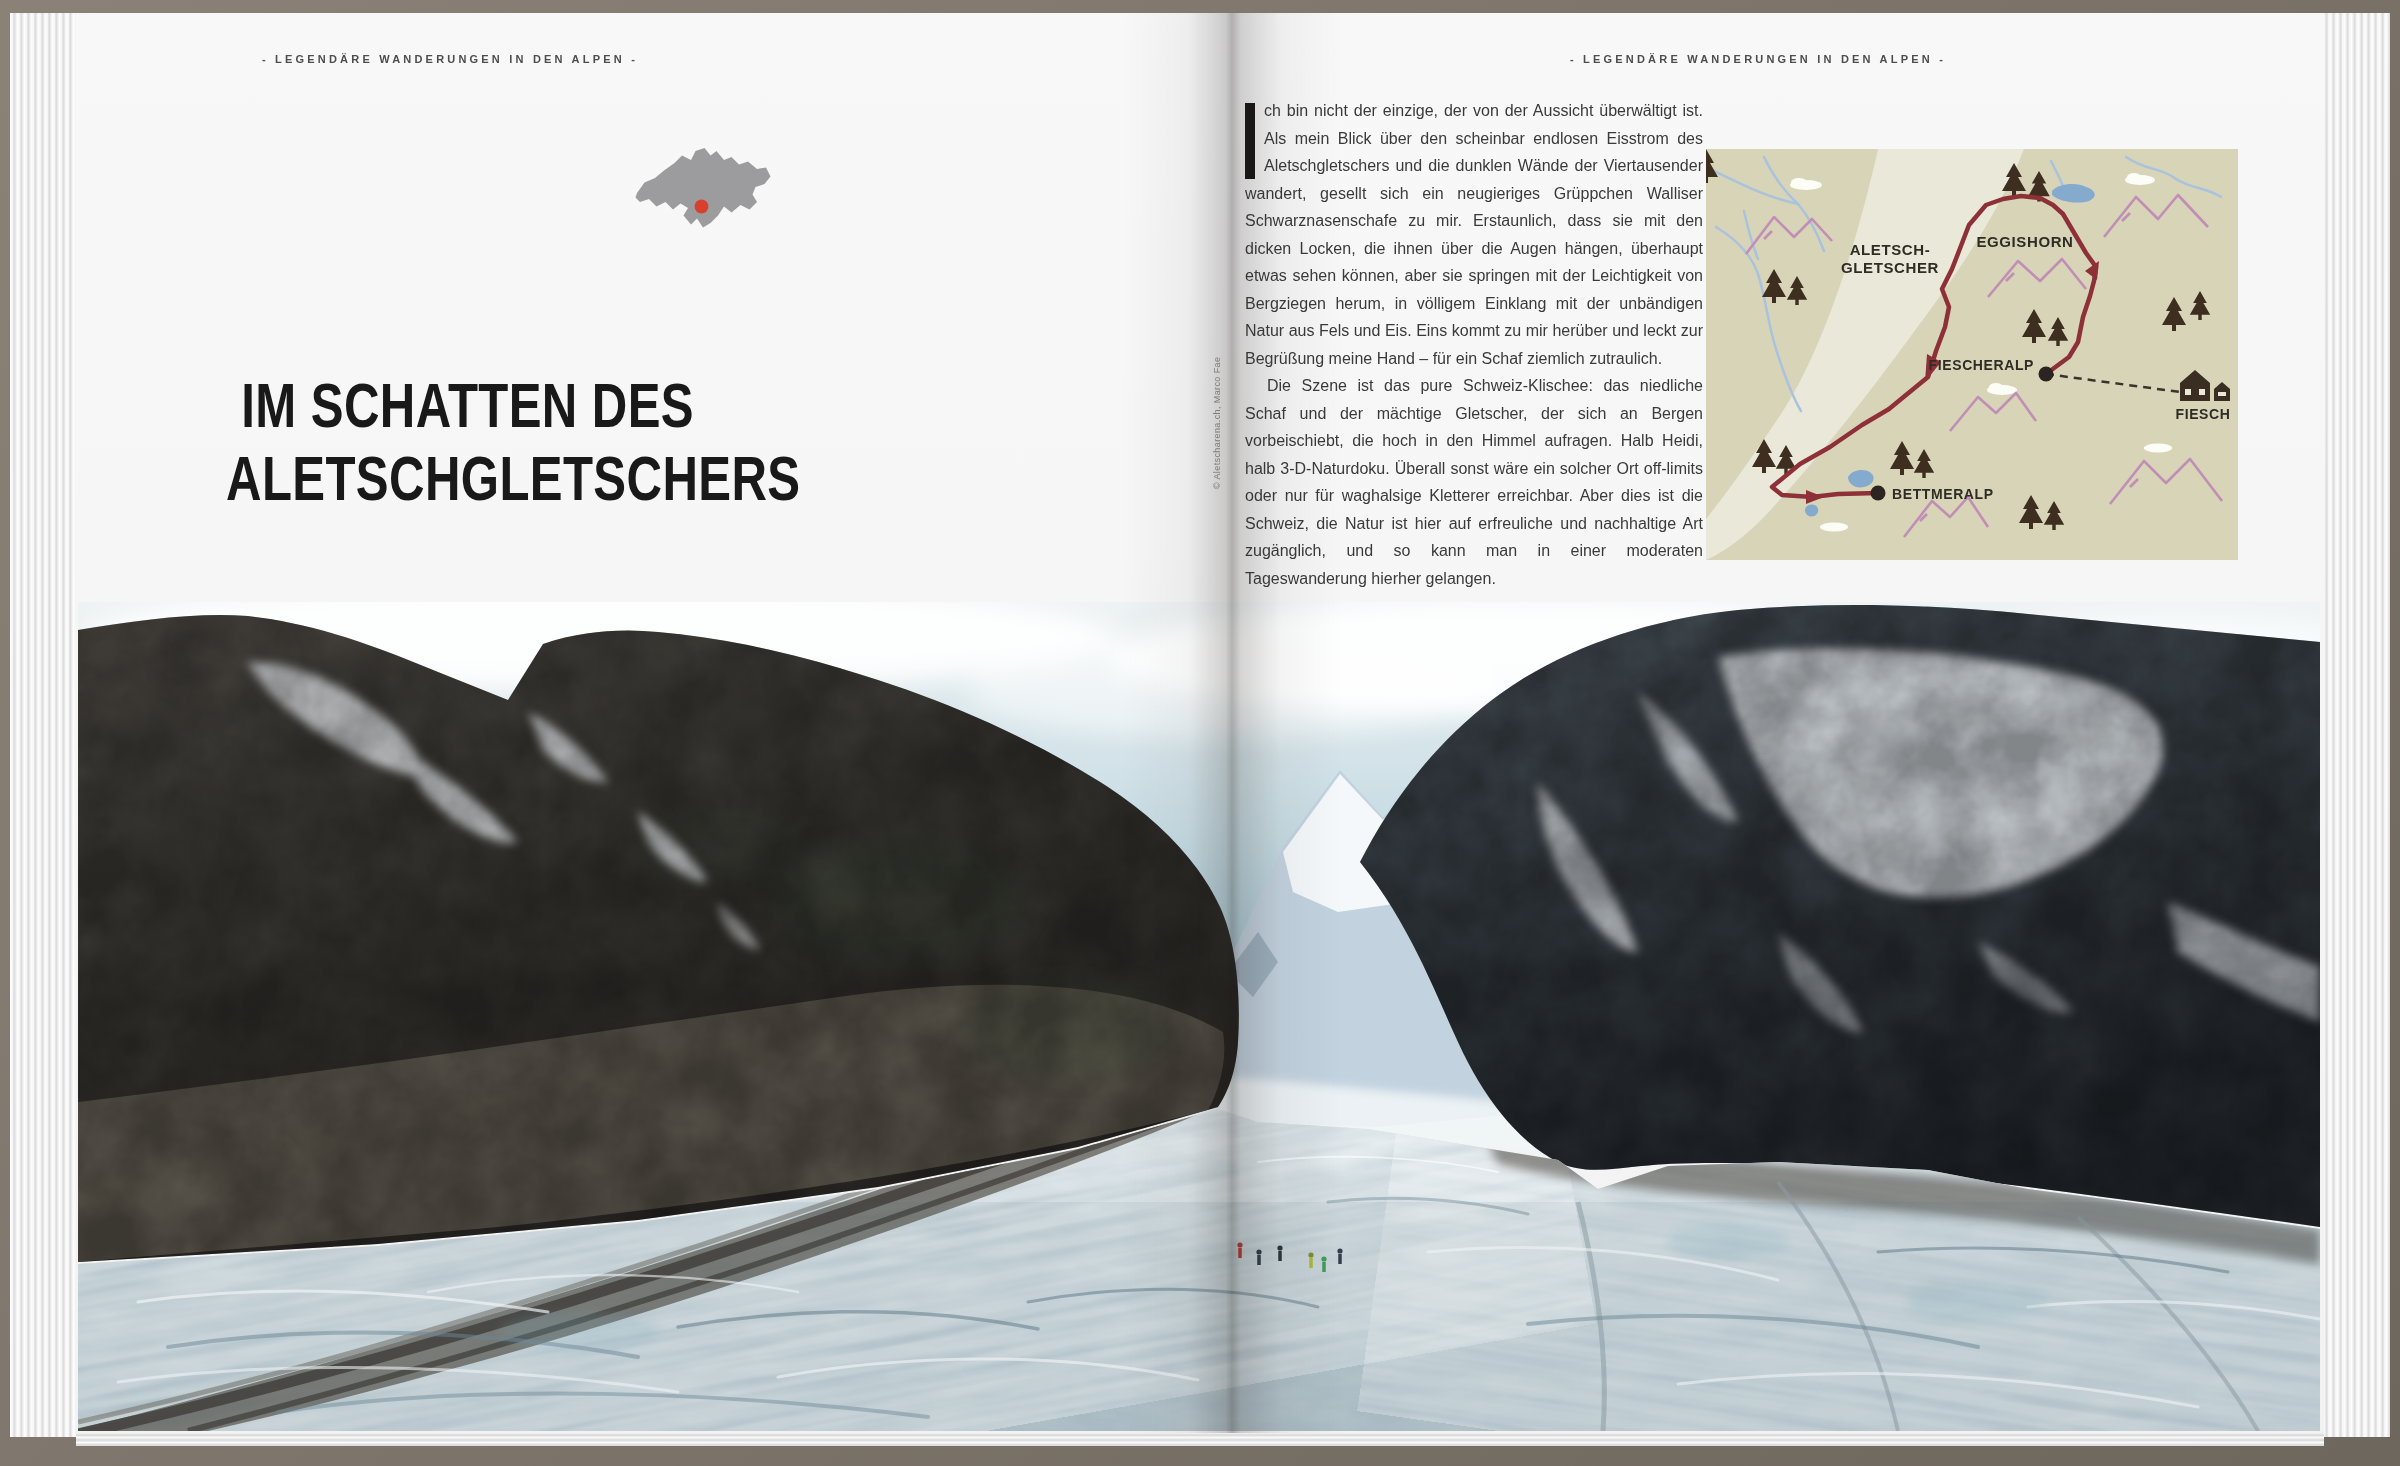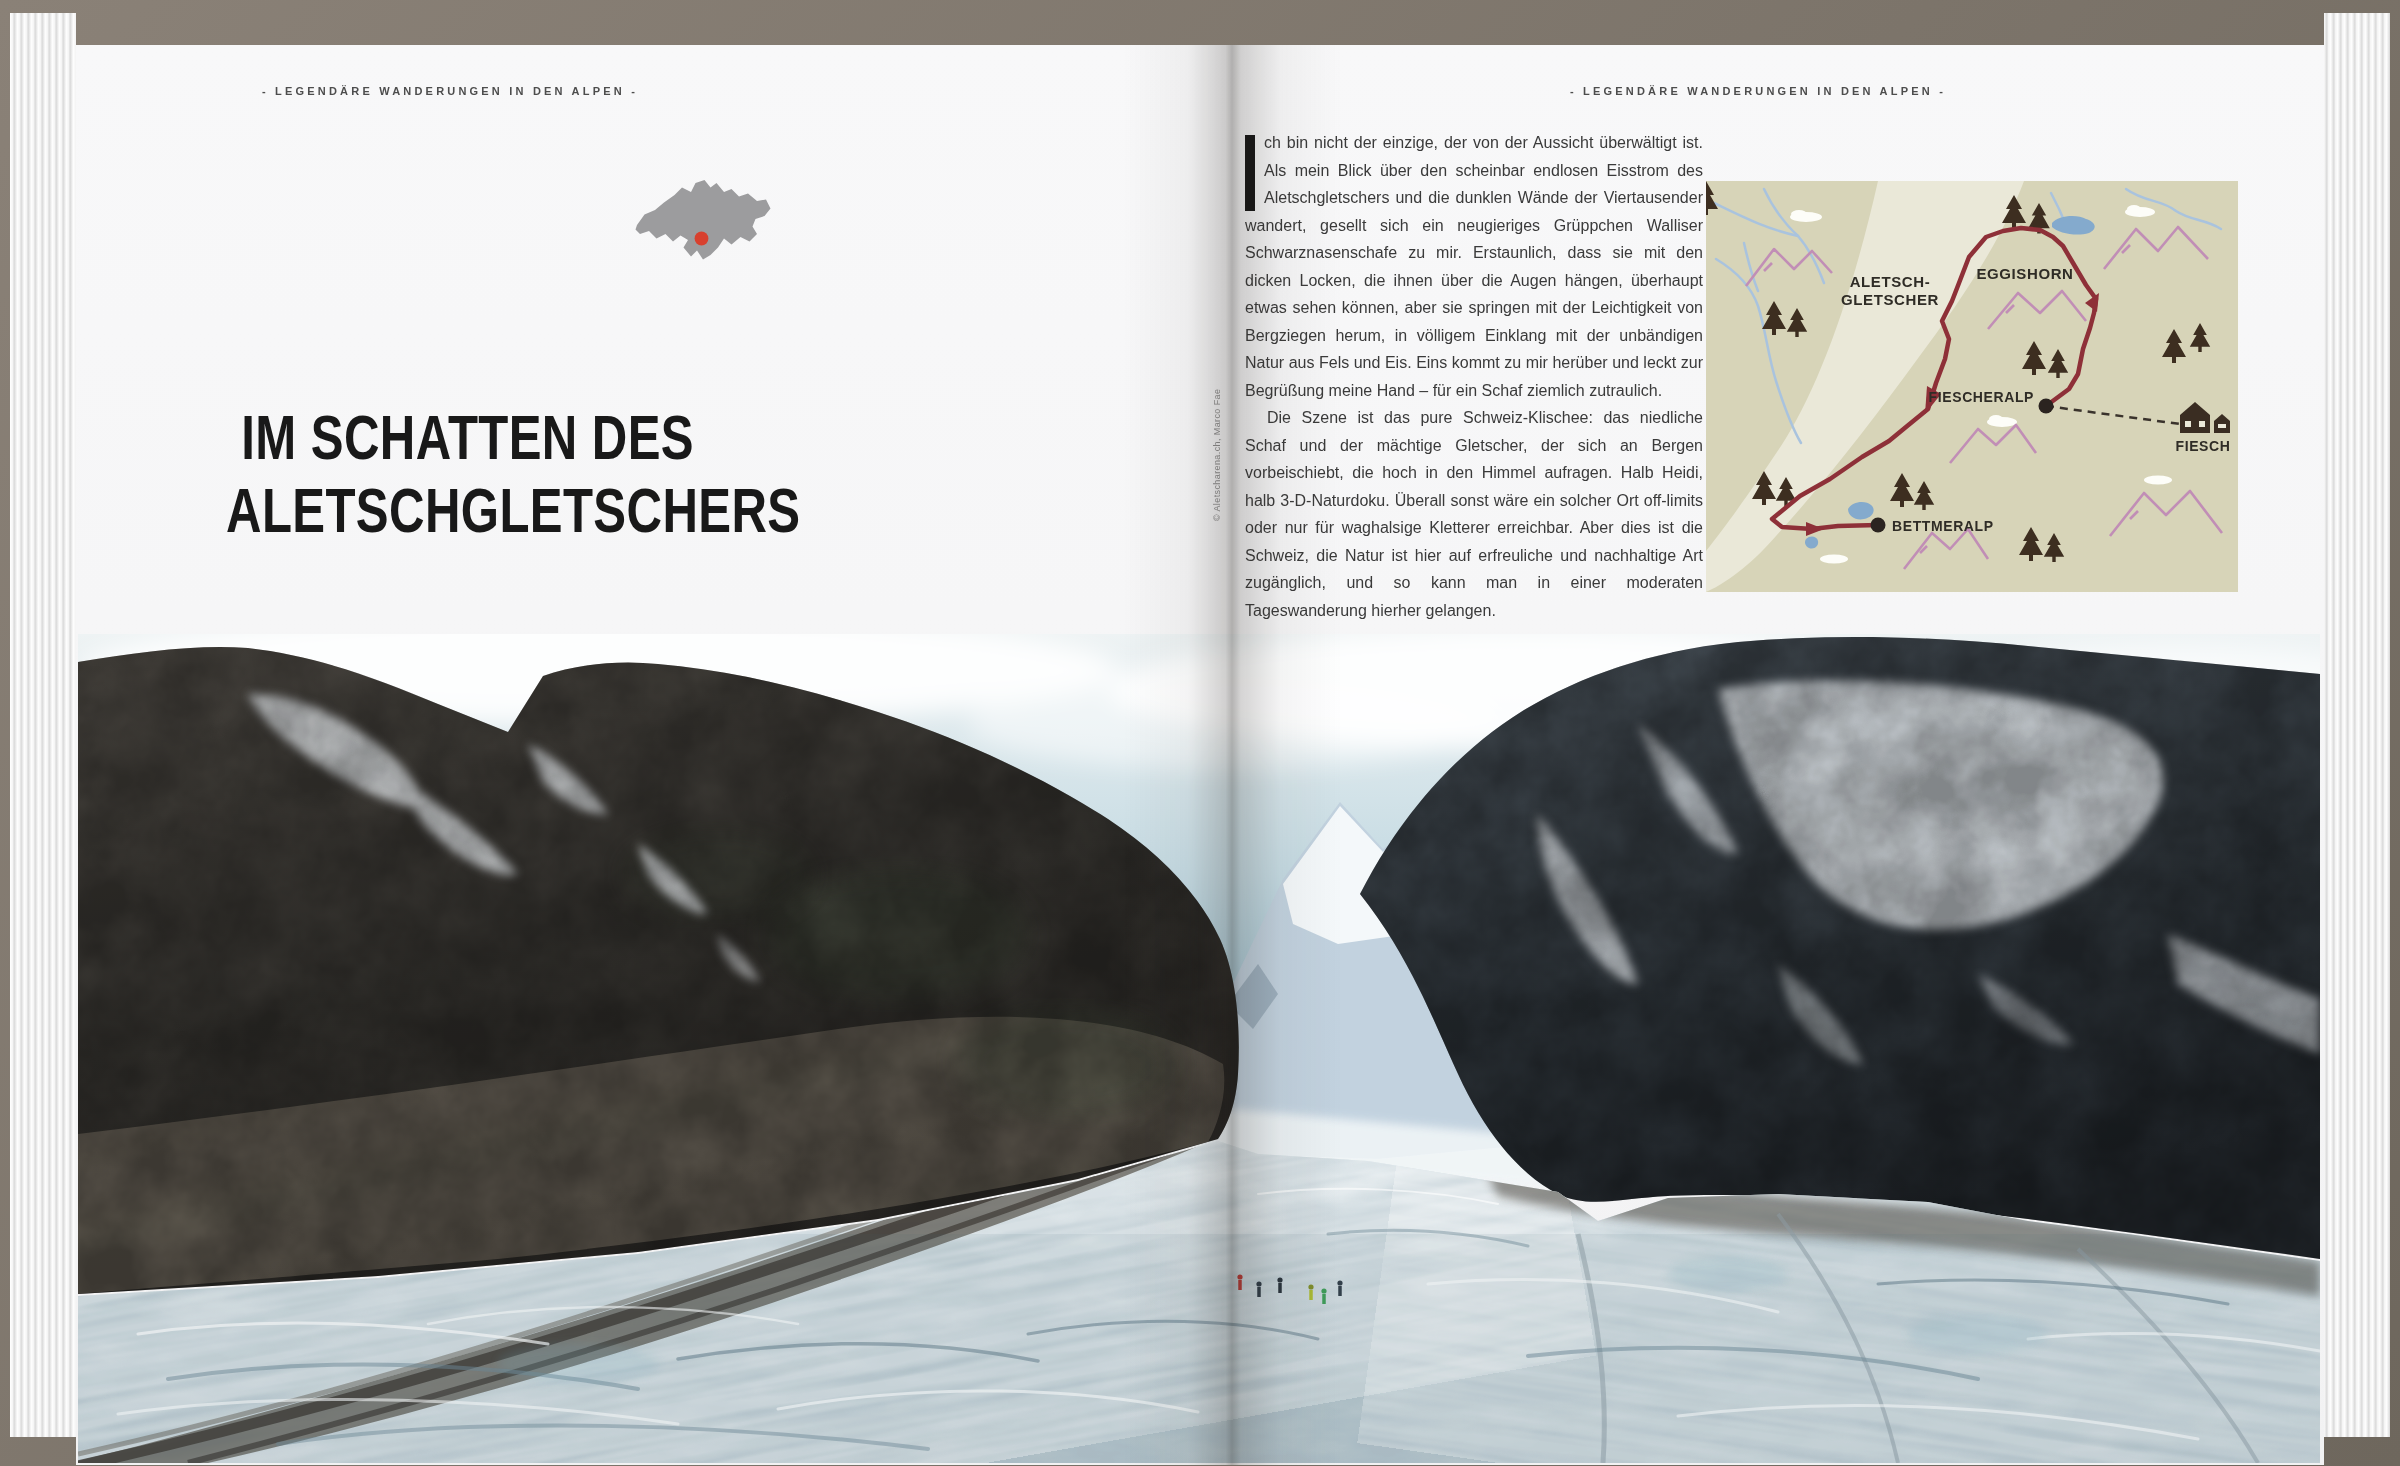--- a/index.html
+++ b/index.html
@@ -19,21 +19,20 @@
     background:repeating-linear-gradient(90deg,#fafafa 0px,#d7d7d7 3px,#f3f3f3 4px,#ffffff 7px);
   }
   .page-edges-bottom{
     left:76px;top:1432px;width:2248px;height:14px;
     background:repeating-linear-gradient(180deg,#ffffff 0px,#e8e8e8 2px,#d5d5d5 3px,#f6f6f6 5px);
   }
   
   .spread{
     left:76px;top:13px;width:2248px;height:1420px;
     background:linear-gradient(180deg,#f8f8f9 0%,#f5f5f6 60%,#f2f2f3 100%);
-    margin-top:32px;
   }
   .gutter-shadow{
     left:1046px;top:0;width:220px;height:1420px;pointer-events:none;z-index:60;
     background:linear-gradient(90deg,rgba(60,55,50,0) 0%,rgba(60,55,50,0.05) 30%,rgba(50,45,40,0.22) 47%,rgba(40,36,32,0.34) 50%,rgba(50,45,40,0.20) 54%,rgba(60,55,50,0.05) 72%,rgba(60,55,50,0) 100%);
   }
   .running-header{
     top:40px;font-size:11px;font-weight:bold;letter-spacing:3.2px;color:#4d4d4d;
     text-align:center;white-space:nowrap;
   }
   .rh-left{left:174px;width:400px;}

